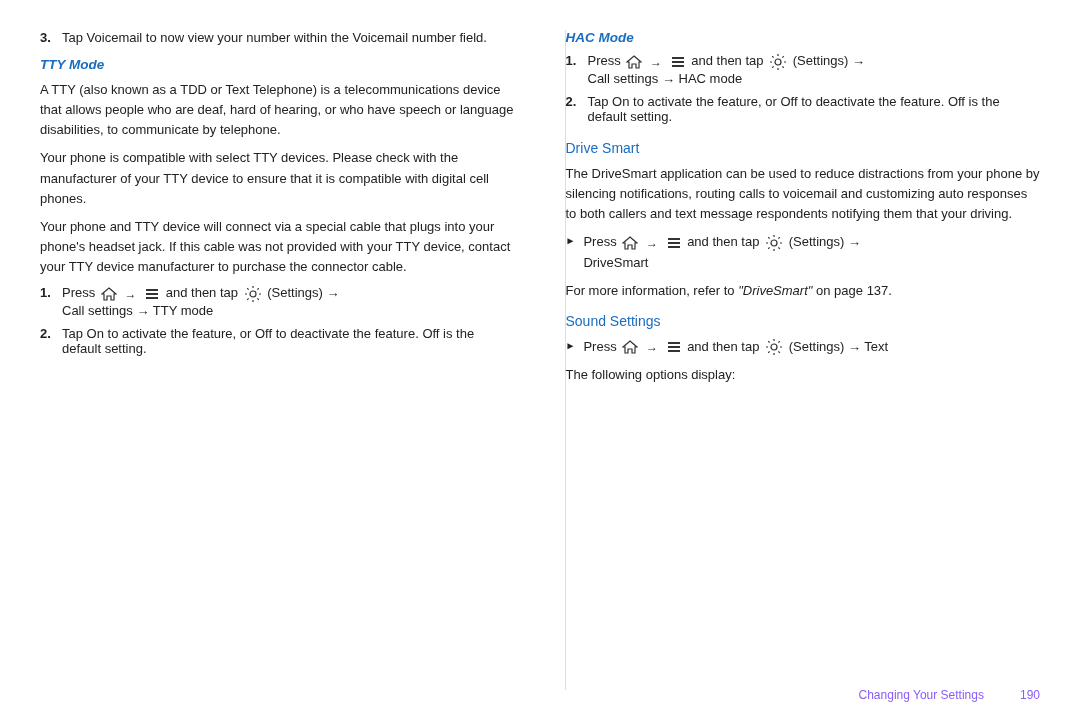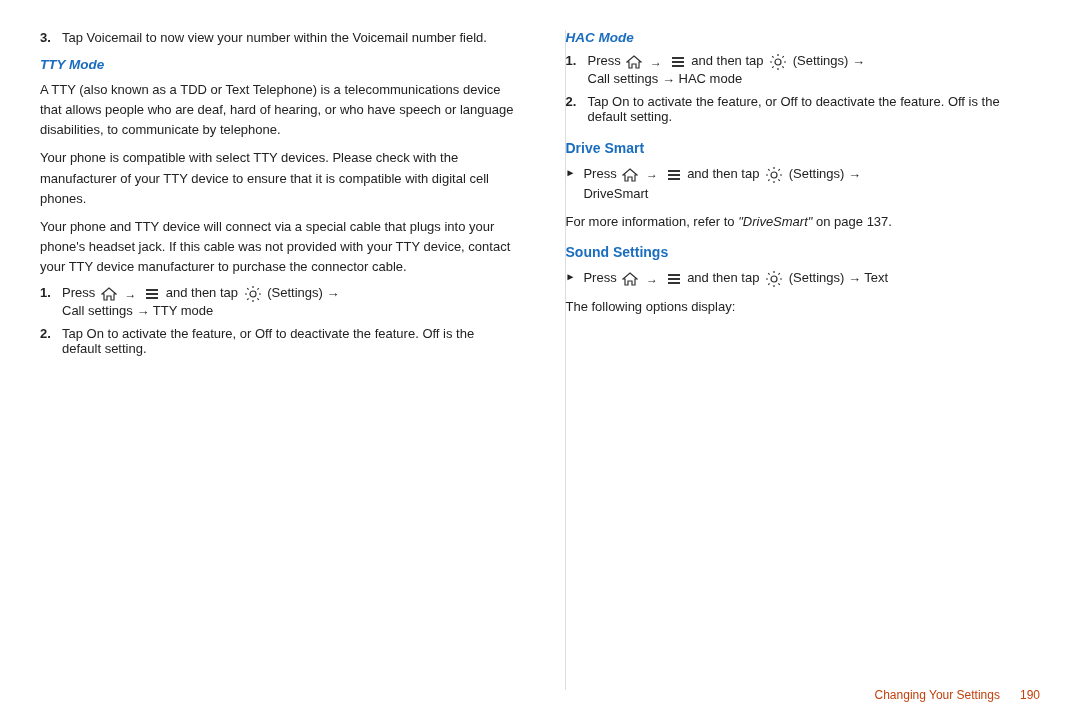--- a/index.html
+++ b/index.html
@@ -38,21 +38,21 @@
     }
     .section-title {
       color: #1a6dbf;
       font-weight: bold;
       font-style: italic;
       margin-bottom: 8px;
       font-size: 13.5px;
     }
     .section-title-bold {
       color: #1a6dbf;
-      font-weight: bold;
+      font-weight: normal;
       font-style: normal;
       margin-bottom: 8px;
       font-size: 14px;
     }
     p {
       line-height: 1.55;
       margin-bottom: 8px;
       font-size: 13px;
     }
     .bold { font-weight: normal; }
@@ -76,24 +76,24 @@
       font-size: 10px;
     }
     .instruction-line .content {
       flex: 1;
     }
     .footer {
       position: absolute;
       bottom: 18px;
       right: 40px;
       font-size: 12px;
-      color: #c2410c;
+      color: #8b5cf6;
       display: flex;
       align-items: flex-start;
-      gap: 20px;
+      gap: 36px;
     }
     .mb8 { margin-bottom: 8px; }
     .mb12 { margin-bottom: 12px; }
     .mb16 { margin-bottom: 16px; }
     .mt12 { margin-top: 12px; }
   </style>
 </head>
 <body>
 
 <div class="page-container">
@@ -180,20 +180,21 @@
 
     <div class="numbered-item mb16">
       <span class="num">2.</span>
       <span>
         Tap <span class="bold">On</span> to activate the feature, or <span class="bold">Off</span> to deactivate the feature. Off is the default setting.
       </span>
     </div>
 
     <div class="section-title-bold">Drive Smart</div>
 
+    <p>The DriveSmart application can be used to reduce distractions from your phone by silencing notifications, routing calls to voicemail and customizing auto responses to both callers and text message respondents notifying them that your driving.</p>
 
     <div class="instruction-line mb8">
       <span class="bullet">►</span>
       <span class="content">
         <span>Press</span>
         <svg width="16" height="16" viewBox="0 0 16 16" style="display:inline-block;vertical-align:middle;margin:0 2px;">
           <path d="M8 2 L15 8 L13 8 L13 14 L10 14 L10 10 L6 10 L6 14 L3 14 L3 8 L1 8 Z" fill="none" stroke="#333" stroke-width="1.2"></path>
         </svg>
         <span class="arrow-text">→</span>
         <svg width="16" height="16" viewBox="0 0 16 16" style="display:inline-block;vertical-align:middle;margin:0 2px;">

